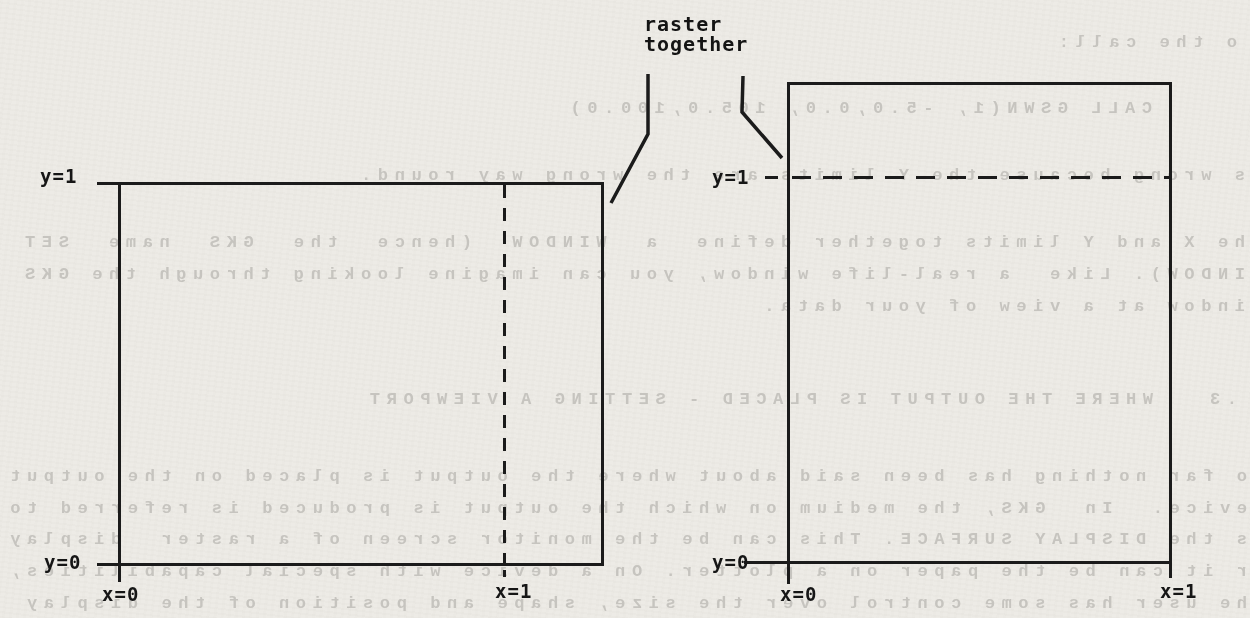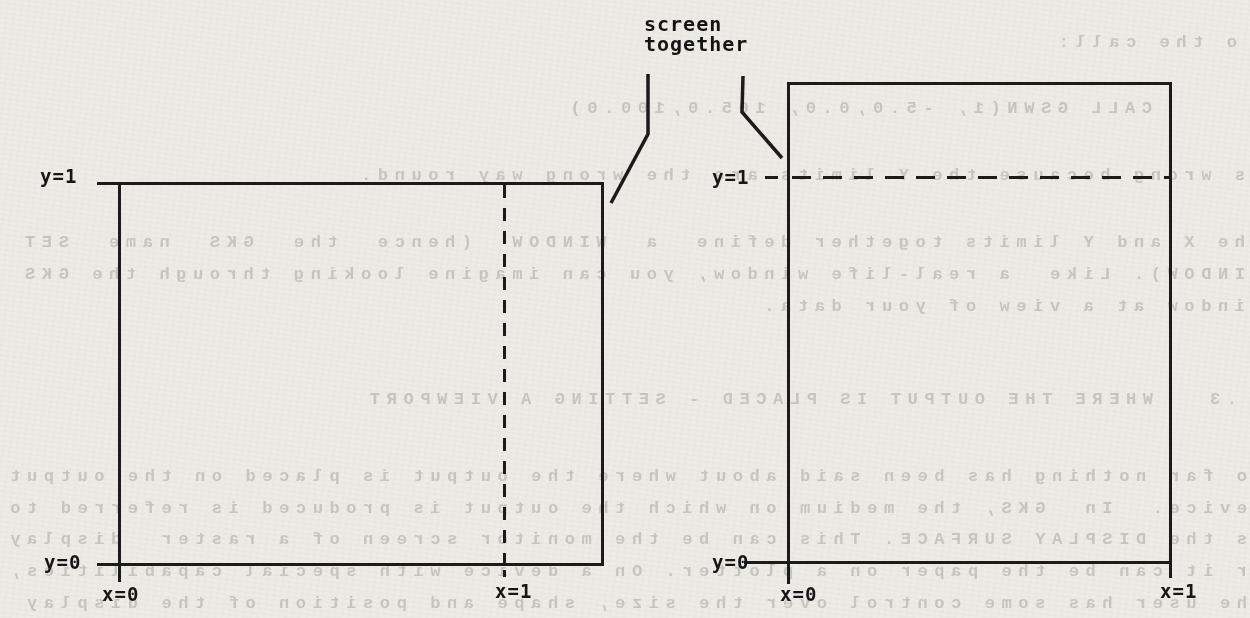--- a/index.html
+++ b/index.html
@@ -71,21 +71,21 @@
       <div class="bleed-line" style="left: 5px; top: 297px;">indow at a view of your data.</div>
       <div class="bleed-line" style="left: 13px; top: 390px;">.3   WHERE THE OUTPUT IS PLACED - SETTING A VIEWPORT</div>
       <div class="bleed-line" style="left: 3px; top: 467px;">o far nothing has been said about where the output is placed on the output</div>
       <div class="bleed-line" style="left: 3px; top: 499px;">evice.  In  GKS, the medium on which the output is produced is referred to</div>
       <div class="bleed-line" style="left: 3px; top: 530px;">s the DISPLAY SURFACE. This can be the monitor screen of a raster  display</div>
       <div class="bleed-line" style="left: 3px; top: 562px;">r it can be the paper on a plotter. On a device with special capabilities,</div>
       <div class="bleed-line" style="left: 3px; top: 594px;">he user has some control over the size, shape and position of the display</div>
     </div>
 
   <div class="caption">
-    <div>screen</div>
+    <div>raster</div>
     <div>together</div>
   </div>
 
   <svg class="pointers" width="1250" height="618" viewBox="0 0 1250 618">
     <polyline points="648,74 648,134 611,203" fill="none" stroke="#1b1b1b" stroke-width="3.5"></polyline>
     <polyline points="743,76 742,112 782,158" fill="none" stroke="#1b1b1b" stroke-width="3.5"></polyline>
   </svg>
 
   <div class="rect" style="left:118px;top:182px;width:486px;height:384px;"></div>
 

